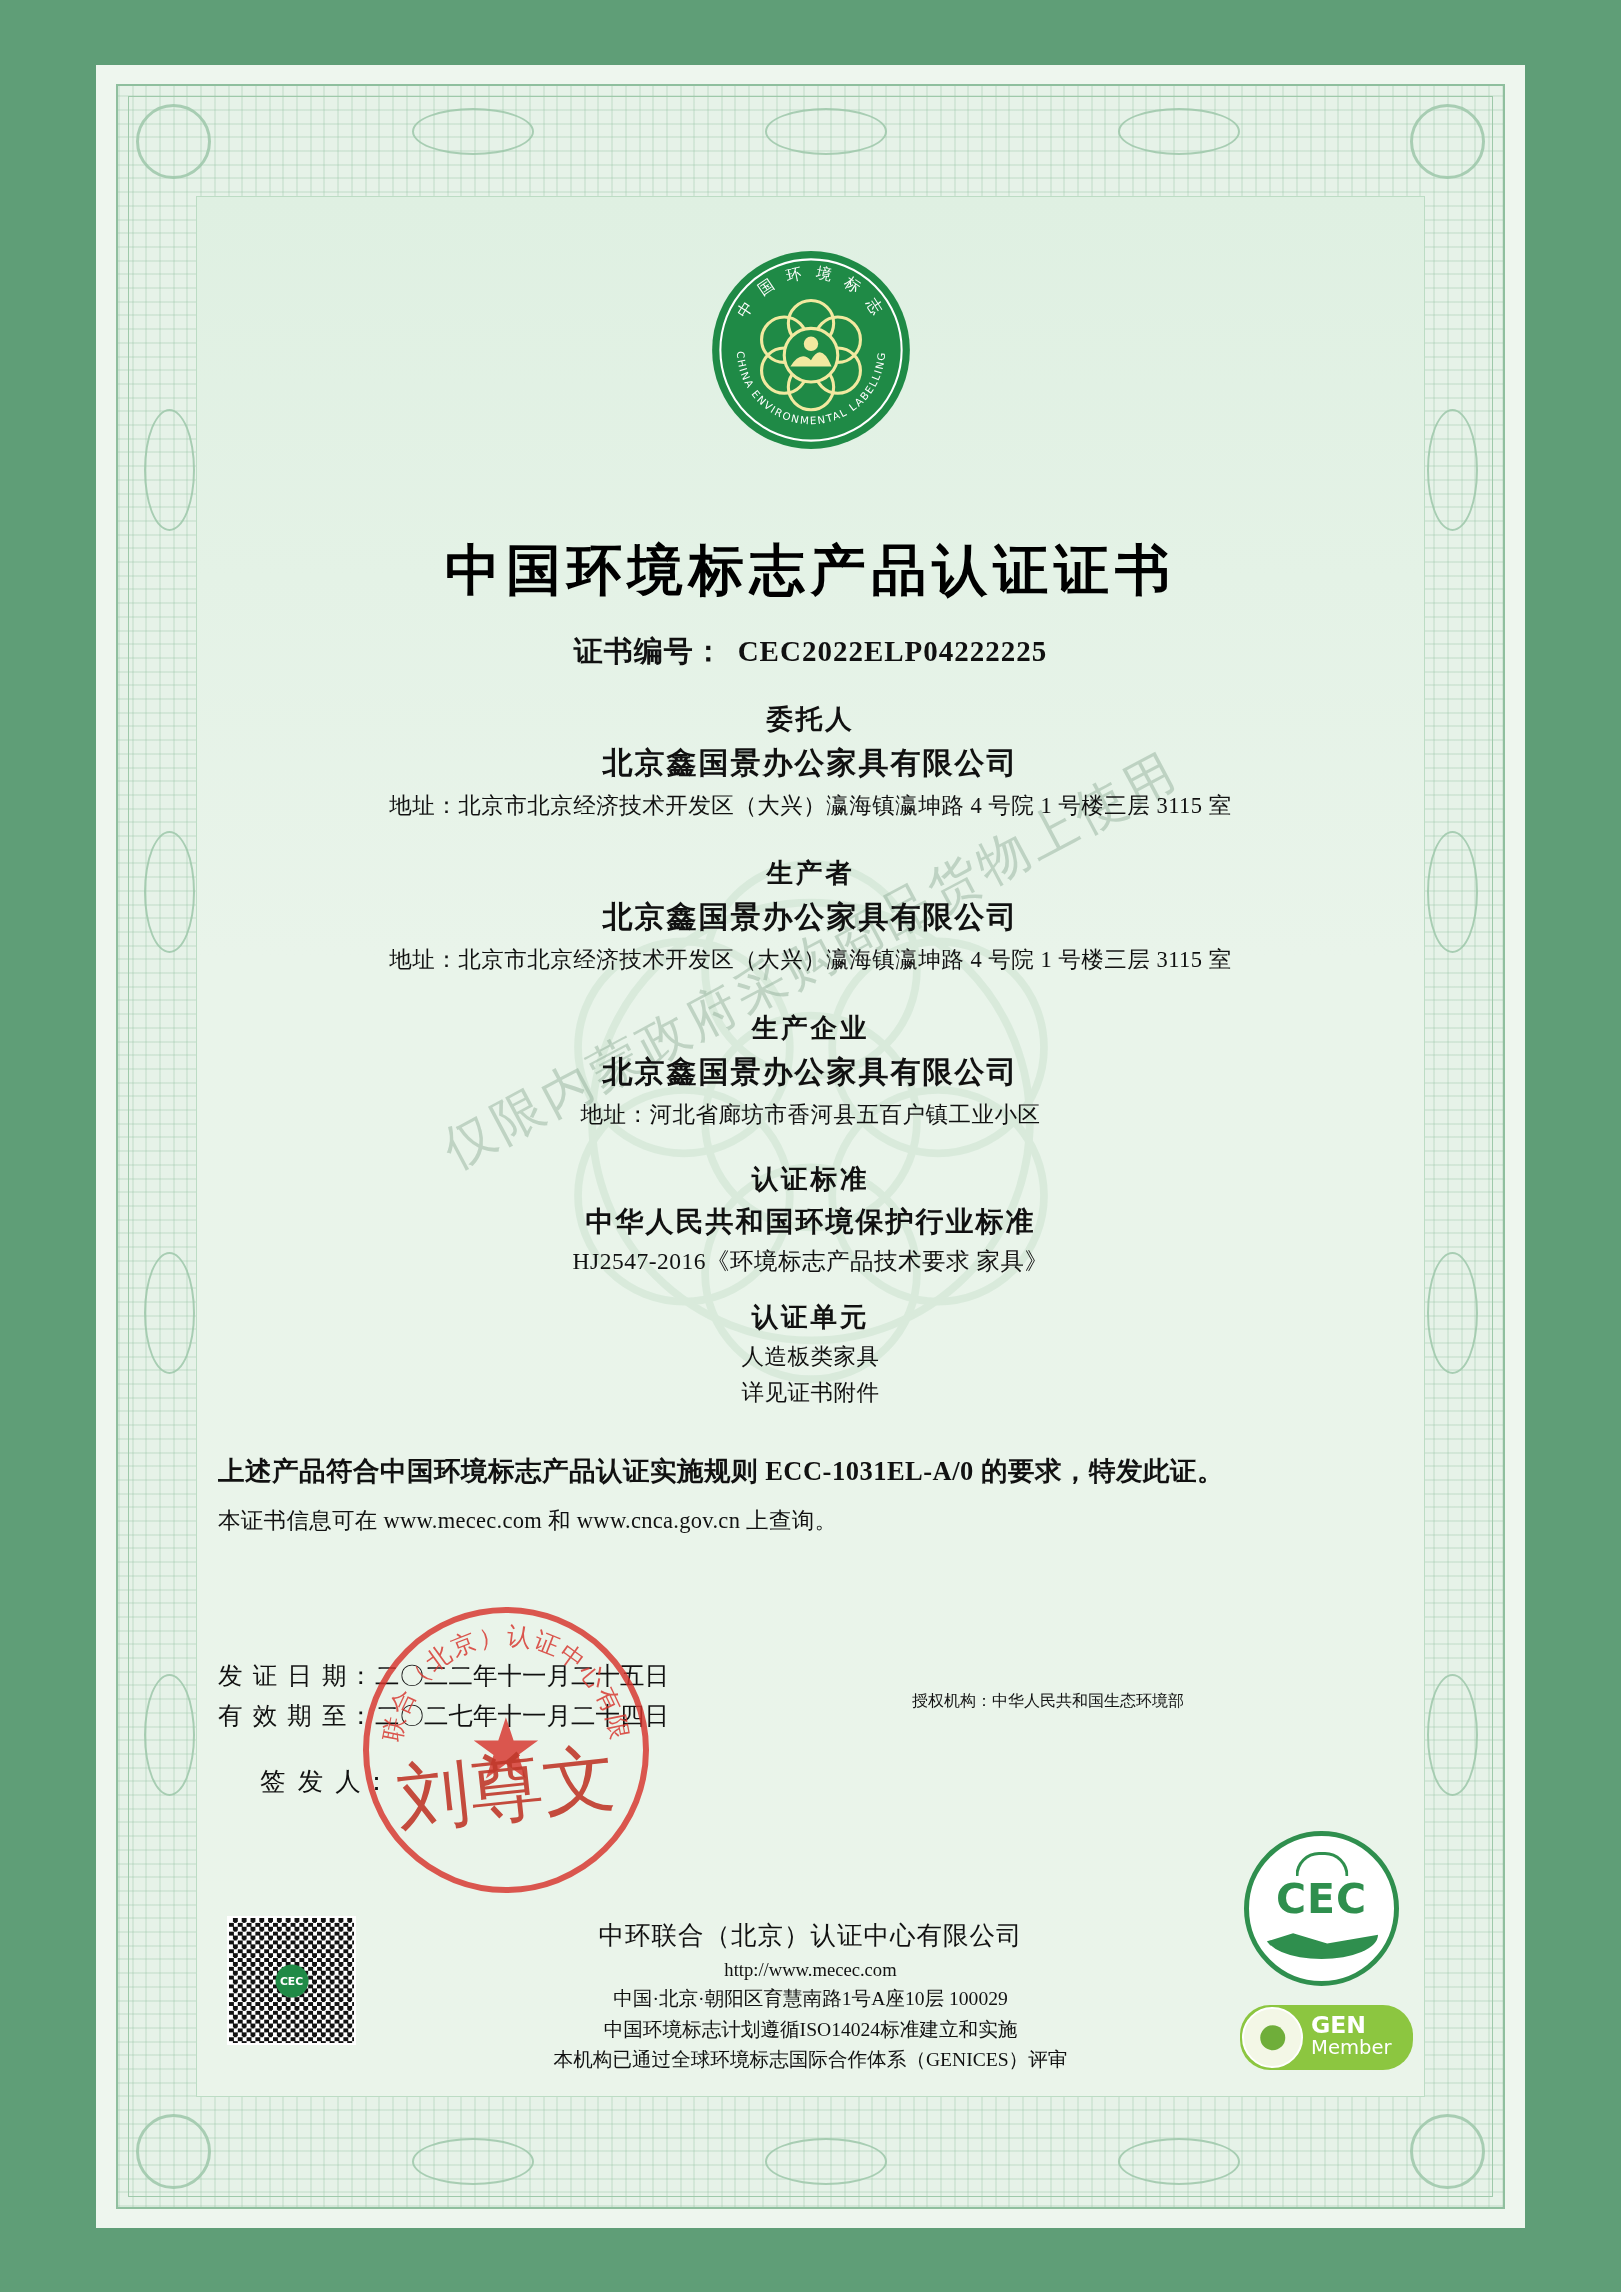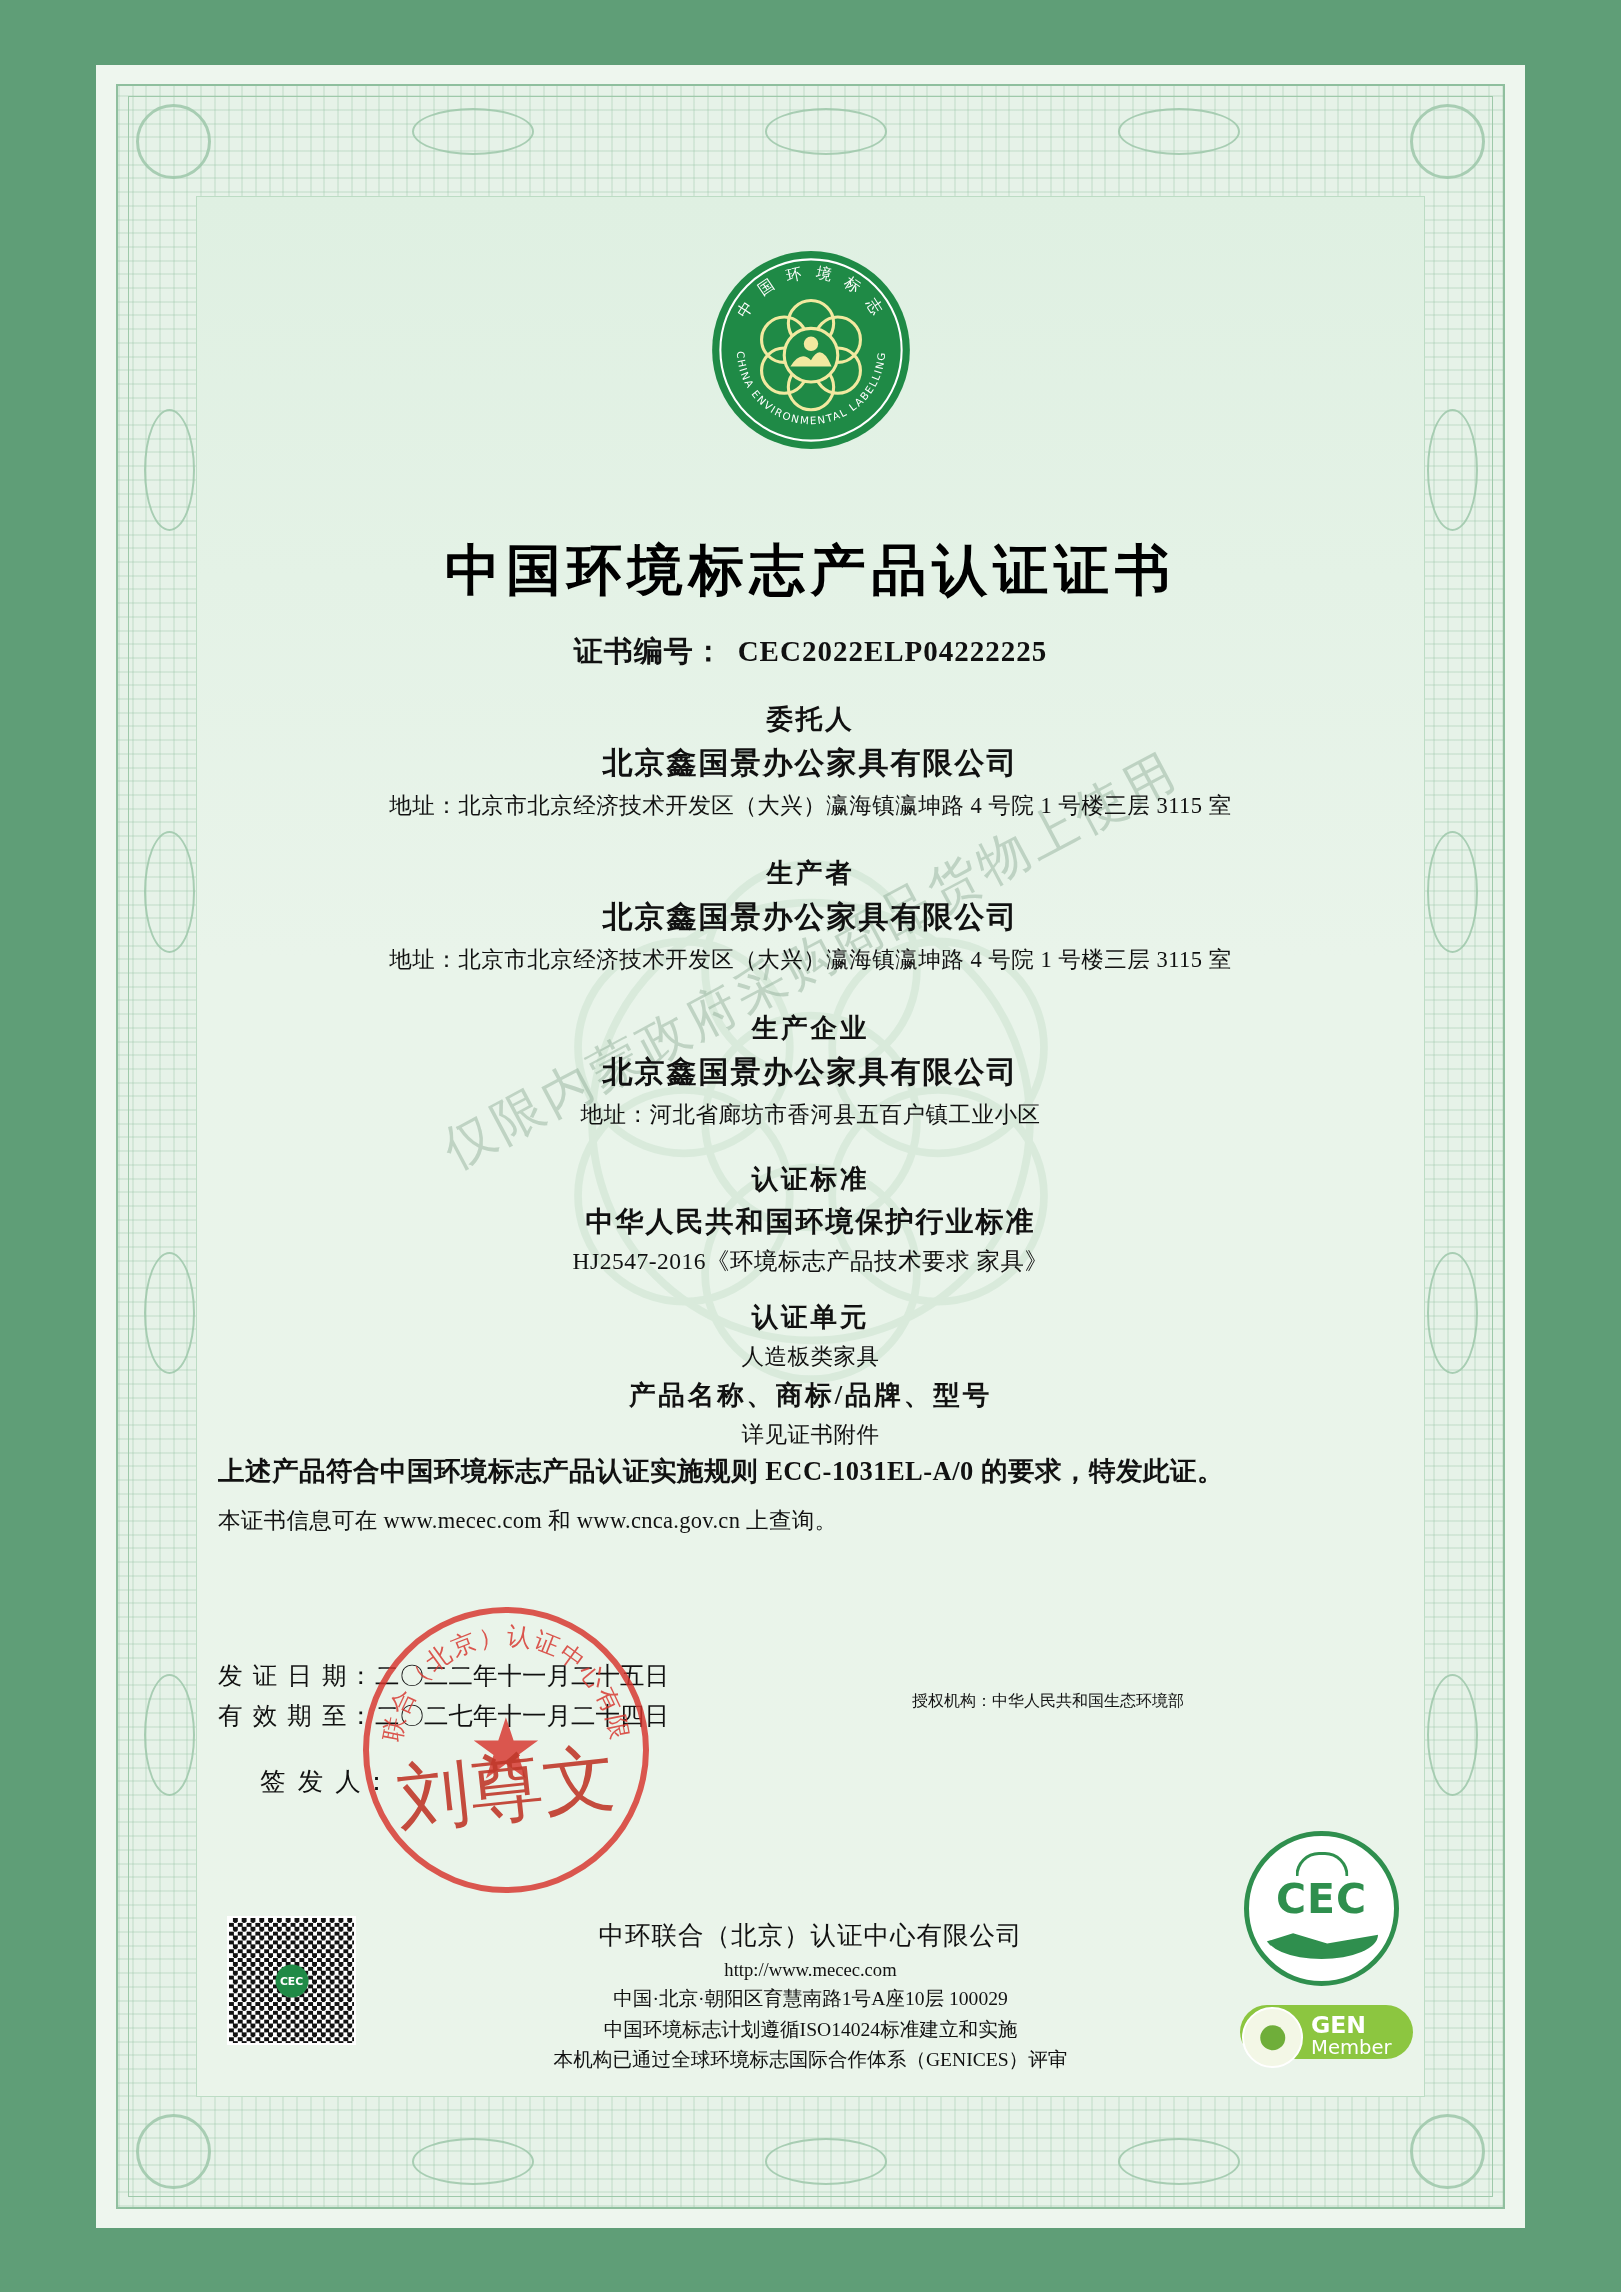--- a/index.html
+++ b/index.html
@@ -336,21 +336,21 @@
     border-bottom: none;
     border-radius: 23.5px 23.5px 0 0;
   }
 
   
   .gen-badge {
     position: absolute;
     right: 208px;
     top: 2005px;
     width: 173px;
-    height: 54px;
+    height: 65px;
     background: #8cc640;
     border-radius: 30px;
     z-index: 6;
     color: #ffffff;
     font-family: "DejaVu Sans", sans-serif;
   }
   .gen-badge .circle {
     position: absolute;
     left: 2px; top: 2px;
     width: 57px; height: 57px;
@@ -473,21 +473,20 @@
       <div class="blk-std-main">中华人民共和国环境保护行业标准</div>
       <div class="blk-std-sub">HJ2547-2016《环境标志产品技术要求 家具》</div>
     </div>
 
     <div class="block" style="top:1299px;">
       <div class="blk-label">认证单元</div>
       <div class="blk-sub">人造板类家具</div>
     </div>
 
     <div class="block" style="top:1377px;">
-      <div class="blk-label">产品名称、商标/品牌、型号</div>
       <div class="blk-sub">详见证书附件</div>
     </div>
 
     <div class="statement">
       <div class="line1">上述产品符合中国环境标志产品认证实施规则 ECC-1031EL-A/0 的要求，特发此证。</div>
       <div class="line">本证书信息可在 www.mecec.com 和 www.cnca.gov.cn 上查询。</div>
     </div>
 
     <div class="dates">
       <div>

